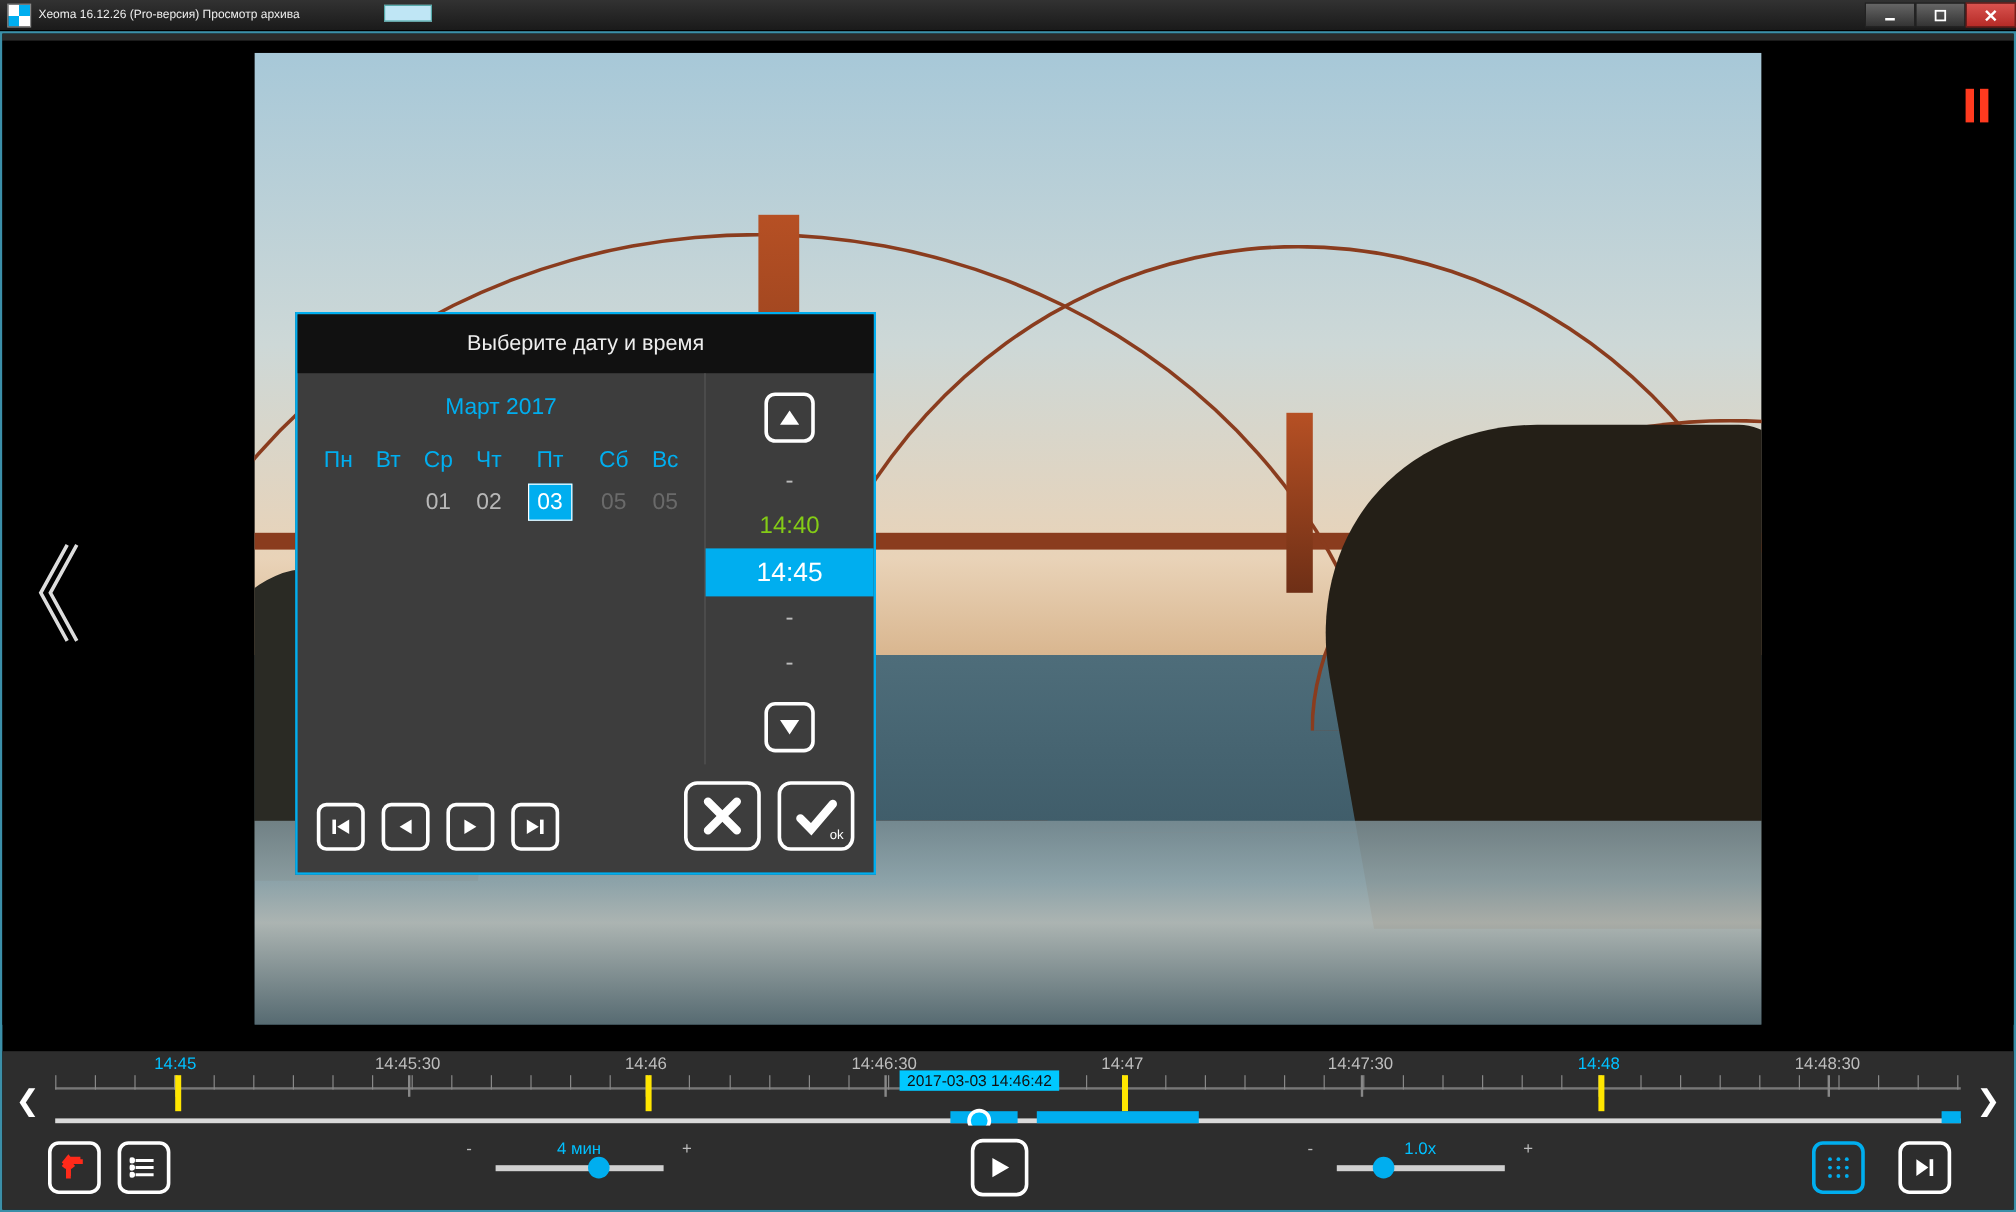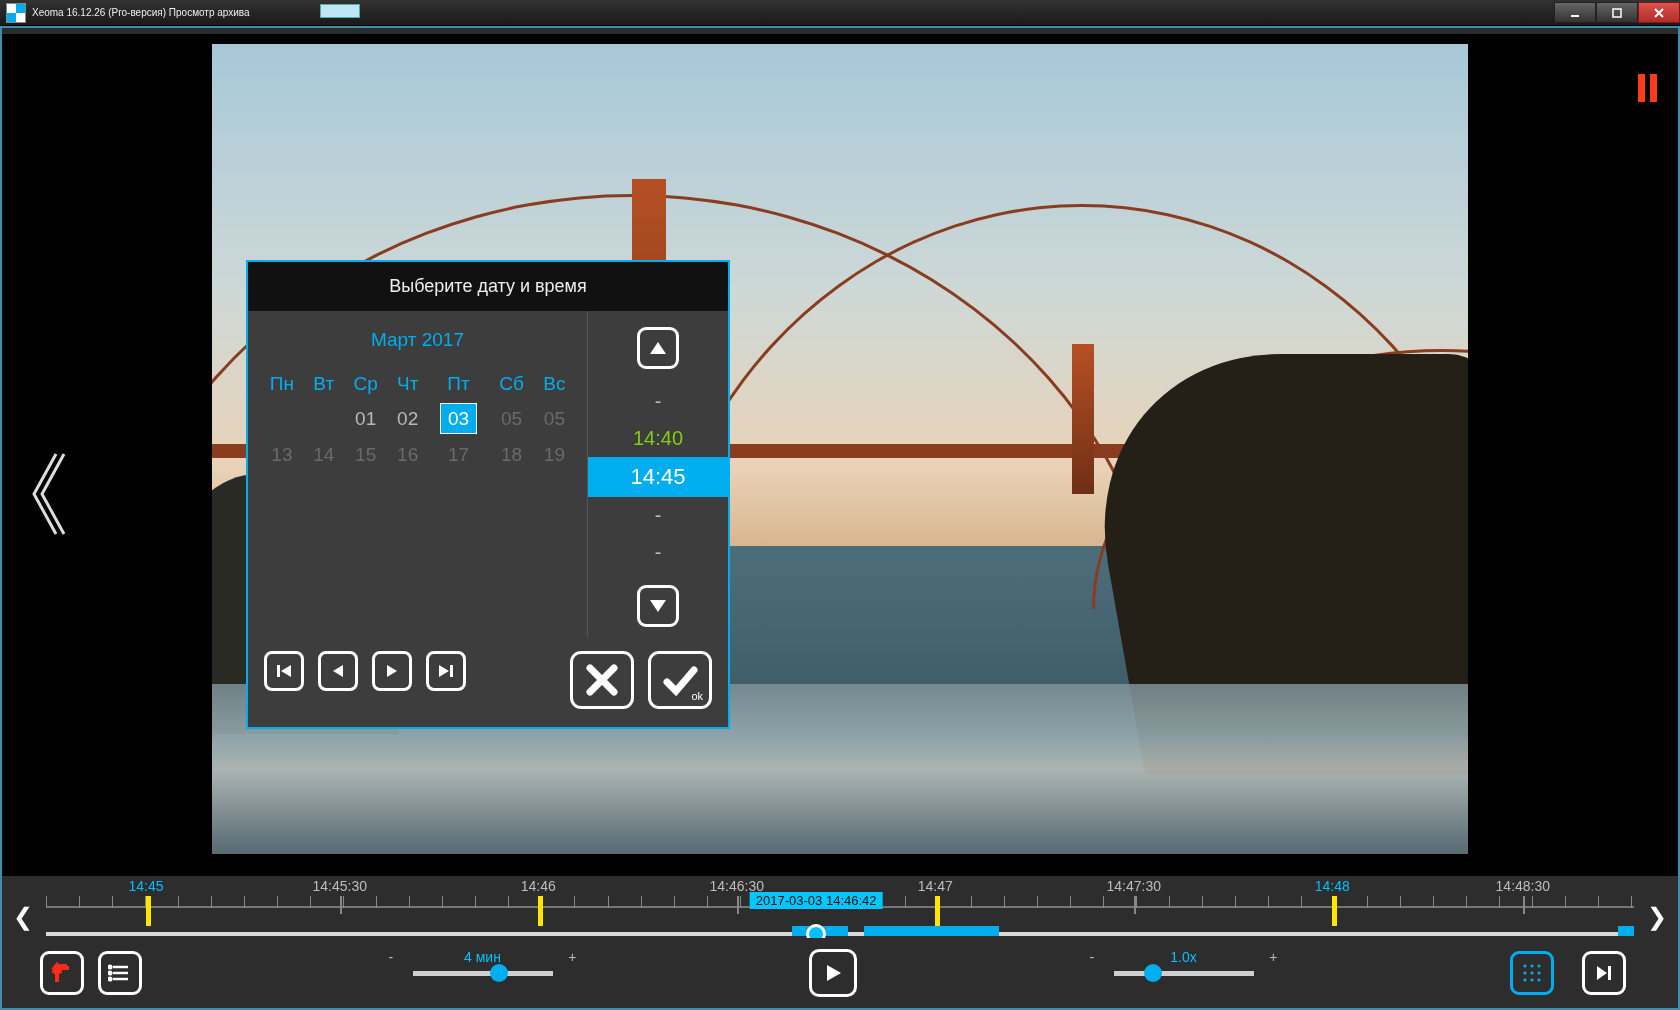--- a/index.html
+++ b/index.html
@@ -61,21 +61,21 @@
 .cal-grid td.mute { color: #6a6a6a; }
 .cal-grid td.sel span { background: #00aeef; color: #fff; padding: 4px 7px; border: 1px solid #fff; }
 
 .time-picker { flex: 1; display: flex; flex-direction: column; align-items: center; padding: 16px 0 10px; }
 .sq-btn { width: 42px; height: 42px; border: 3px solid #fff; border-radius: 9px; display: flex; align-items: center; justify-content: center; background: #3d3d3d; }
 .time-list { margin: 14px 0; width: 140px; text-align: center; }
 .time-list div { color: #84cc16; font-size: 20px; padding: 7px 0; }
 .time-list .dash { color: #bbb; }
 .time-list .sel { background: #00aeef; color: #fff; font-size: 22px; }
 
-.dialog-footer { display: flex; align-items: flex-start; padding: 14px 16px 18px; }
+.dialog-footer { display: flex; align-items: flex-end; padding: 14px 16px 18px; }
 .play-ctrl { display: flex; gap: 14px; }
 .play-ctrl .mini { width: 40px; height: 40px; border: 3px solid #fff; border-radius: 8px; display: flex; align-items: center; justify-content: center; }
 .footer-spacer { flex: 1; }
 .big-btn { width: 64px; height: 58px; border: 3px solid #fff; border-radius: 11px; display: flex; align-items: center; justify-content: center; margin-left: 14px; position: relative; }
 .ok-label { position: absolute; right: 6px; bottom: 4px; font-size: 11px; color: #fff; }
 
 
 .timeline-zone { position: absolute; left: 0; right: 0; top: 848px; height: 70px; background: #2d2d2d; }
 .tl-labels { position: relative; height: 20px; }
 .tl-labels span { position: absolute; top: 2px; color: #bdbdbd; font-size: 14px; transform: translateX(-50%); }
@@ -185,29 +185,20 @@
               </thead>
             <tbody id="cal-body">
                 <tr>
                   <td></td>
                   <td></td>
                   <td>01</td>
                   <td>02</td>
                   <td class="sel"><span>03</span></td>
                   <td class="mute">05</td>
                   <td class="mute">05</td>
-                </tr>
-                <tr>
-                  <td class="mute">13</td>
-                  <td class="mute">14</td>
-                  <td class="mute">15</td>
-                  <td class="mute">16</td>
-                  <td class="mute">17</td>
-                  <td class="mute">18</td>
-                  <td class="mute">19</td>
                 </tr>
               </tbody>
           </table>
         </div>
         <div class="time-picker">
           <div class="sq-btn">
             <svg width="20" height="20">
                 <polygon points="10,4 18,16 2,16" fill="#fff"></polygon>
               </svg>
           </div>

